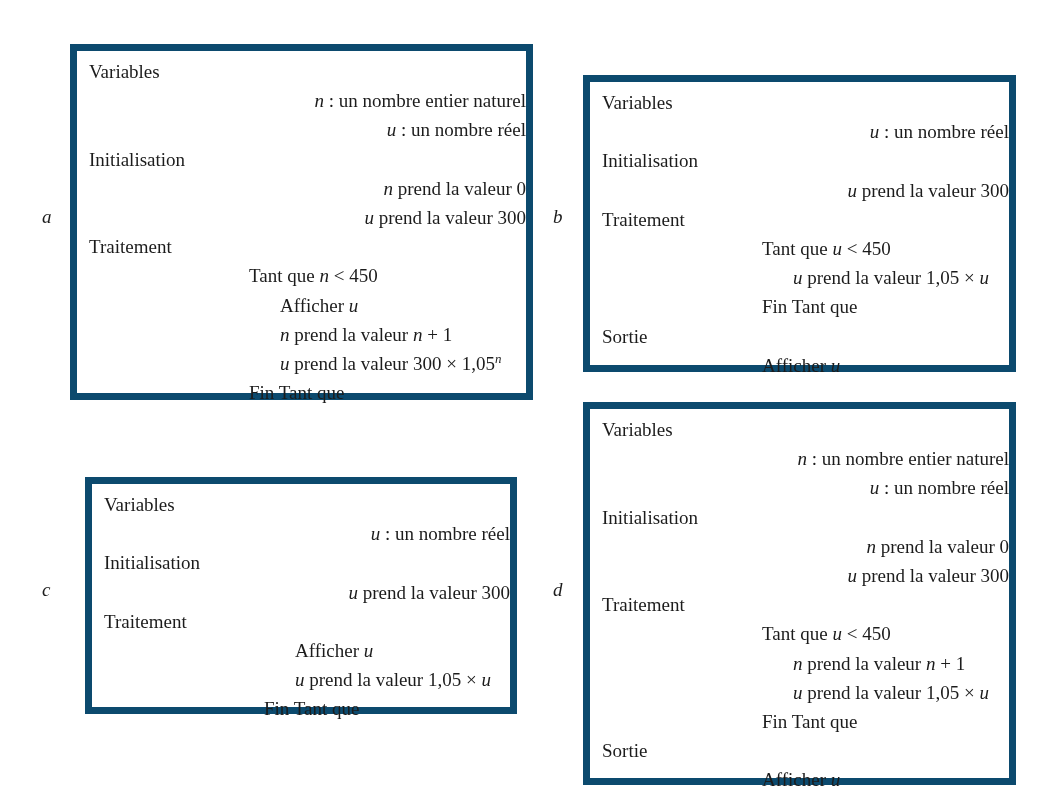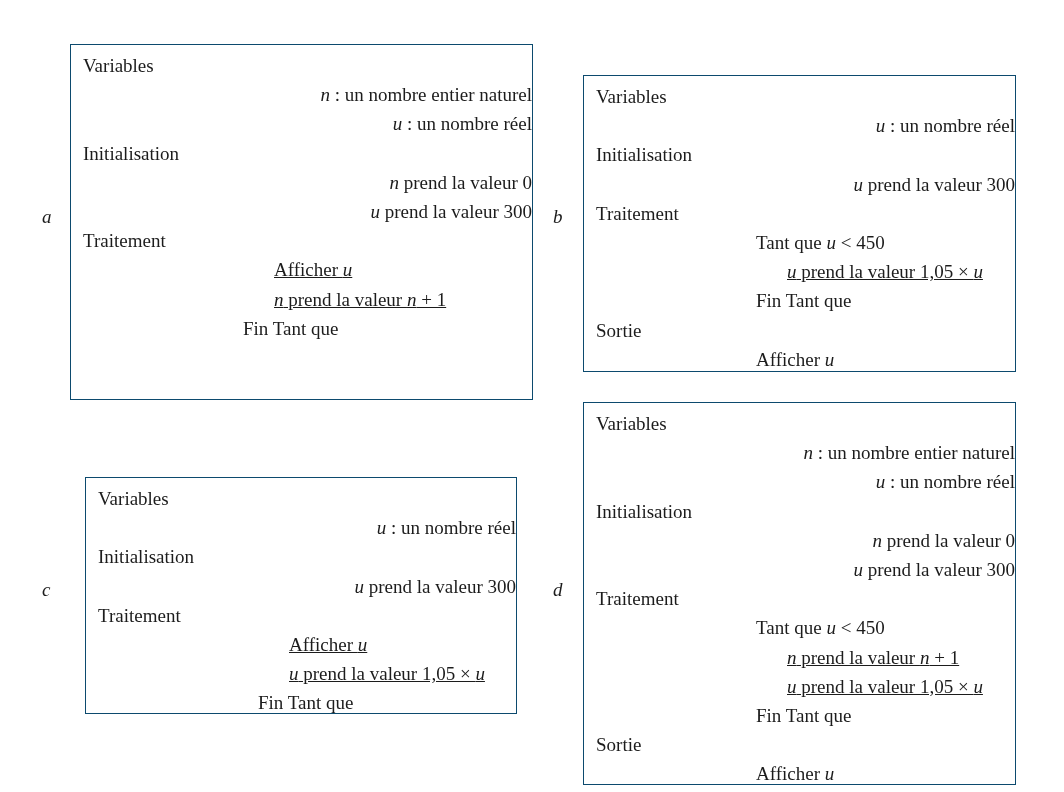--- a/index.html
+++ b/index.html
@@ -12,36 +12,36 @@
     width: 1064px;
     height: 792px;
     background: #ffffff;
     font-family: "Liberation Serif", "DejaVu Serif", serif;
     color: #1c1c1c;
     overflow: hidden;
   }
   .algo-box {
     position: absolute;
     box-sizing: border-box;
-    border: 1px solid #0c4a6e;
+    border: 7px solid #0c4a6e;
     background: #ffffff;
   }
   .lines {
     padding-top: 6px;
   }
   .line {
     height: 29.2px;
     line-height: 29.2px;
     font-size: 19px;
     white-space: nowrap;
   }
   .indent-0 { padding-left: 12px; }
   .indent-1 { padding-left: 160px; text-align: right; }
   .indent-2 { padding-left: 172px; }
-  .indent-3 { padding-left: 203px; text-decoration: underline; }
+  .indent-3 { padding-left: 203px; }
   .var {
     font-style: italic;
   }
   .line sup {
     font-size: 13px;
     line-height: 0;
     font-style: italic;
   }
   .side-label {
     position: absolute;
@@ -67,22 +67,24 @@
   <span class="side-label label-a">a</span>
   <div class="algo-box box-a">
     <div class="lines">
         <div class="line indent-0"><span>Variables</span></div>
         <div class="line indent-1"><span class="var">n</span><span> : un nombre entier naturel</span></div>
         <div class="line indent-1"><span class="var">u</span><span> :  un nombre réel</span></div>
         <div class="line indent-0"><span>Initialisation</span></div>
         <div class="line indent-1"><span class="var">n</span><span> prend la valeur 0</span></div>
         <div class="line indent-1"><span class="var">u</span><span> prend la valeur 300</span></div>
         <div class="line indent-0"><span>Traitement</span></div>
+        <div class="line indent-2"><span>Tant que </span><span class="var">n</span><span> &lt; 450</span></div>
         <div class="line indent-3"><span>Afficher </span><span class="var">u</span></div>
         <div class="line indent-3"><span class="var">n</span><span> prend la valeur </span><span class="var">n</span><span> + 1</span></div>
+        <div class="line indent-3"><span class="var">u</span><span> prend la valeur 300 × 1,05</span><sup class="var">n</sup></div>
         <div class="line indent-2"><span>Fin Tant que</span></div>
       </div>
   </div>
 
   <span class="side-label label-b">b</span>
   <div class="algo-box box-b">
     <div class="lines">
         <div class="line indent-0"><span>Variables</span></div>
         <div class="line indent-1"><span class="var">u</span><span> : un nombre réel</span></div>
         <div class="line indent-0"><span>Initialisation</span></div>

